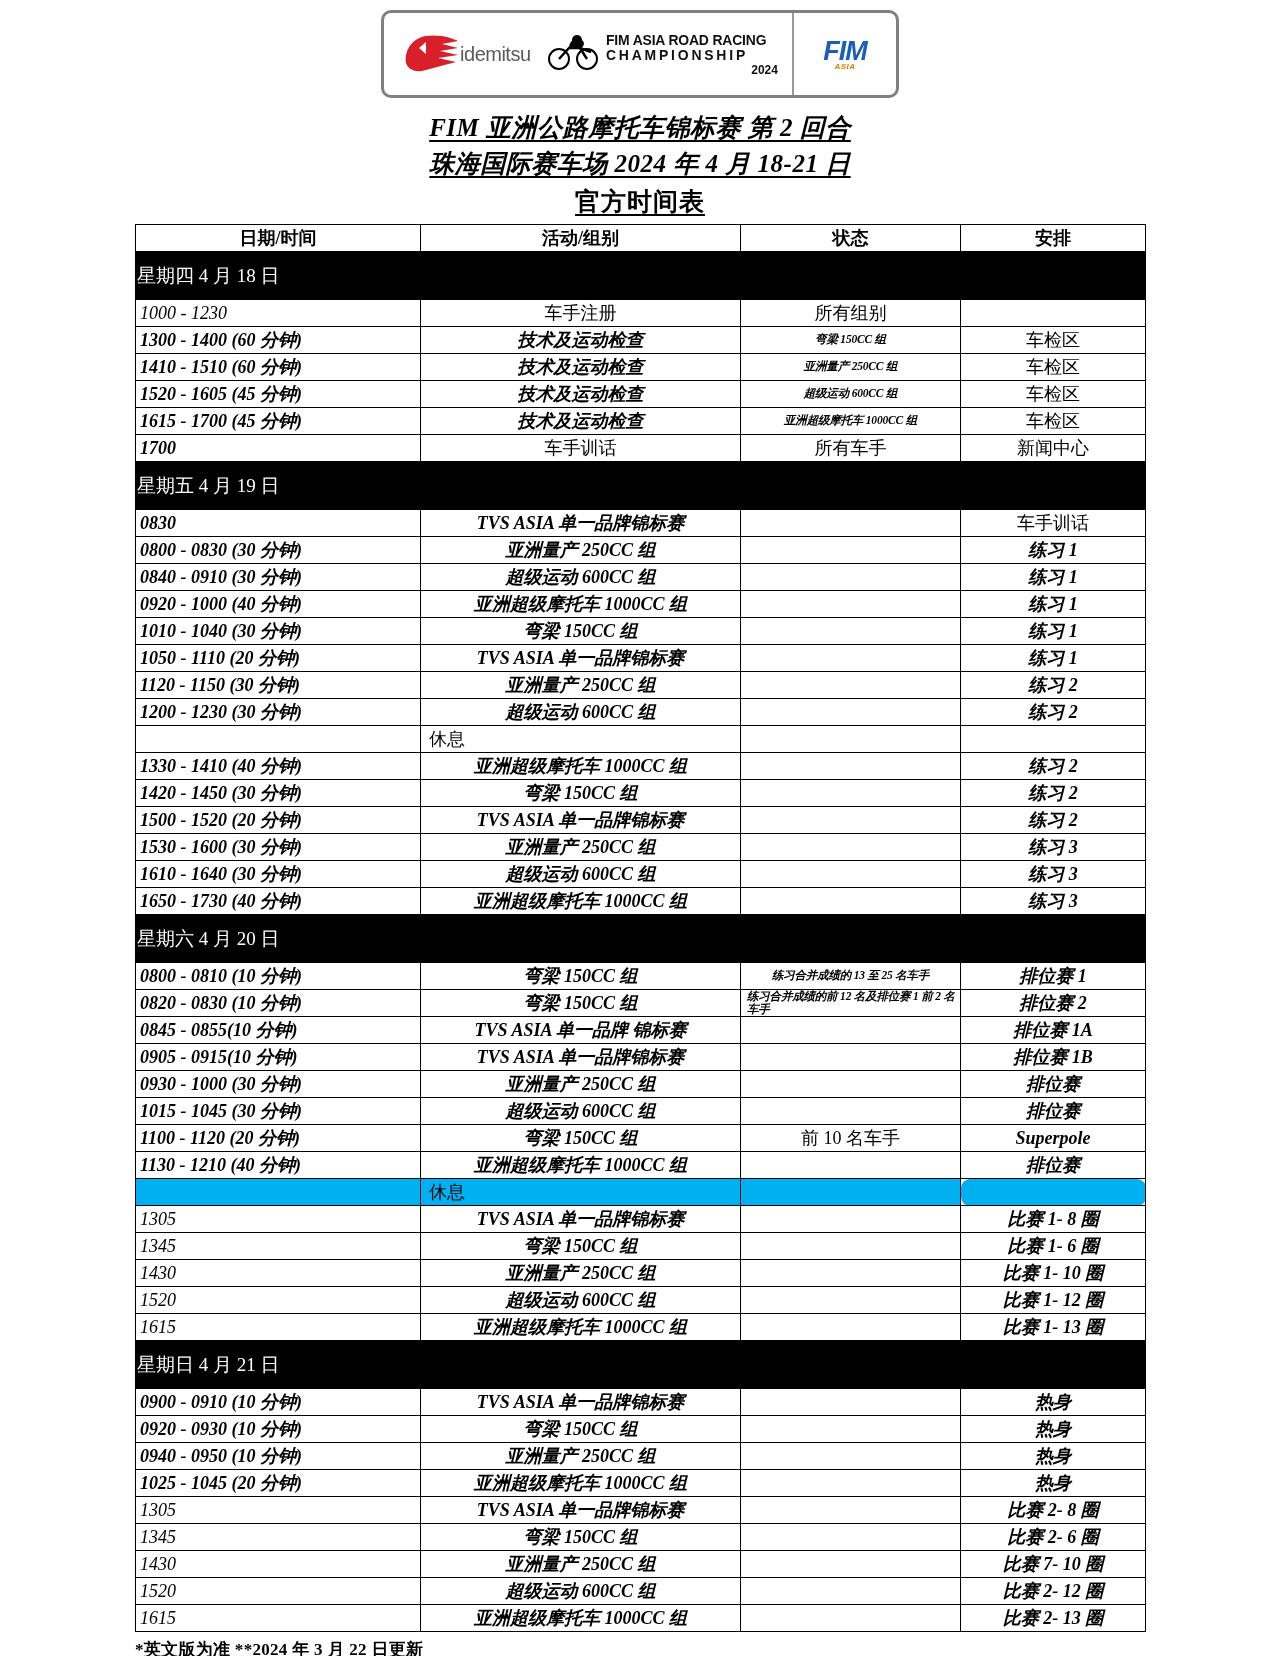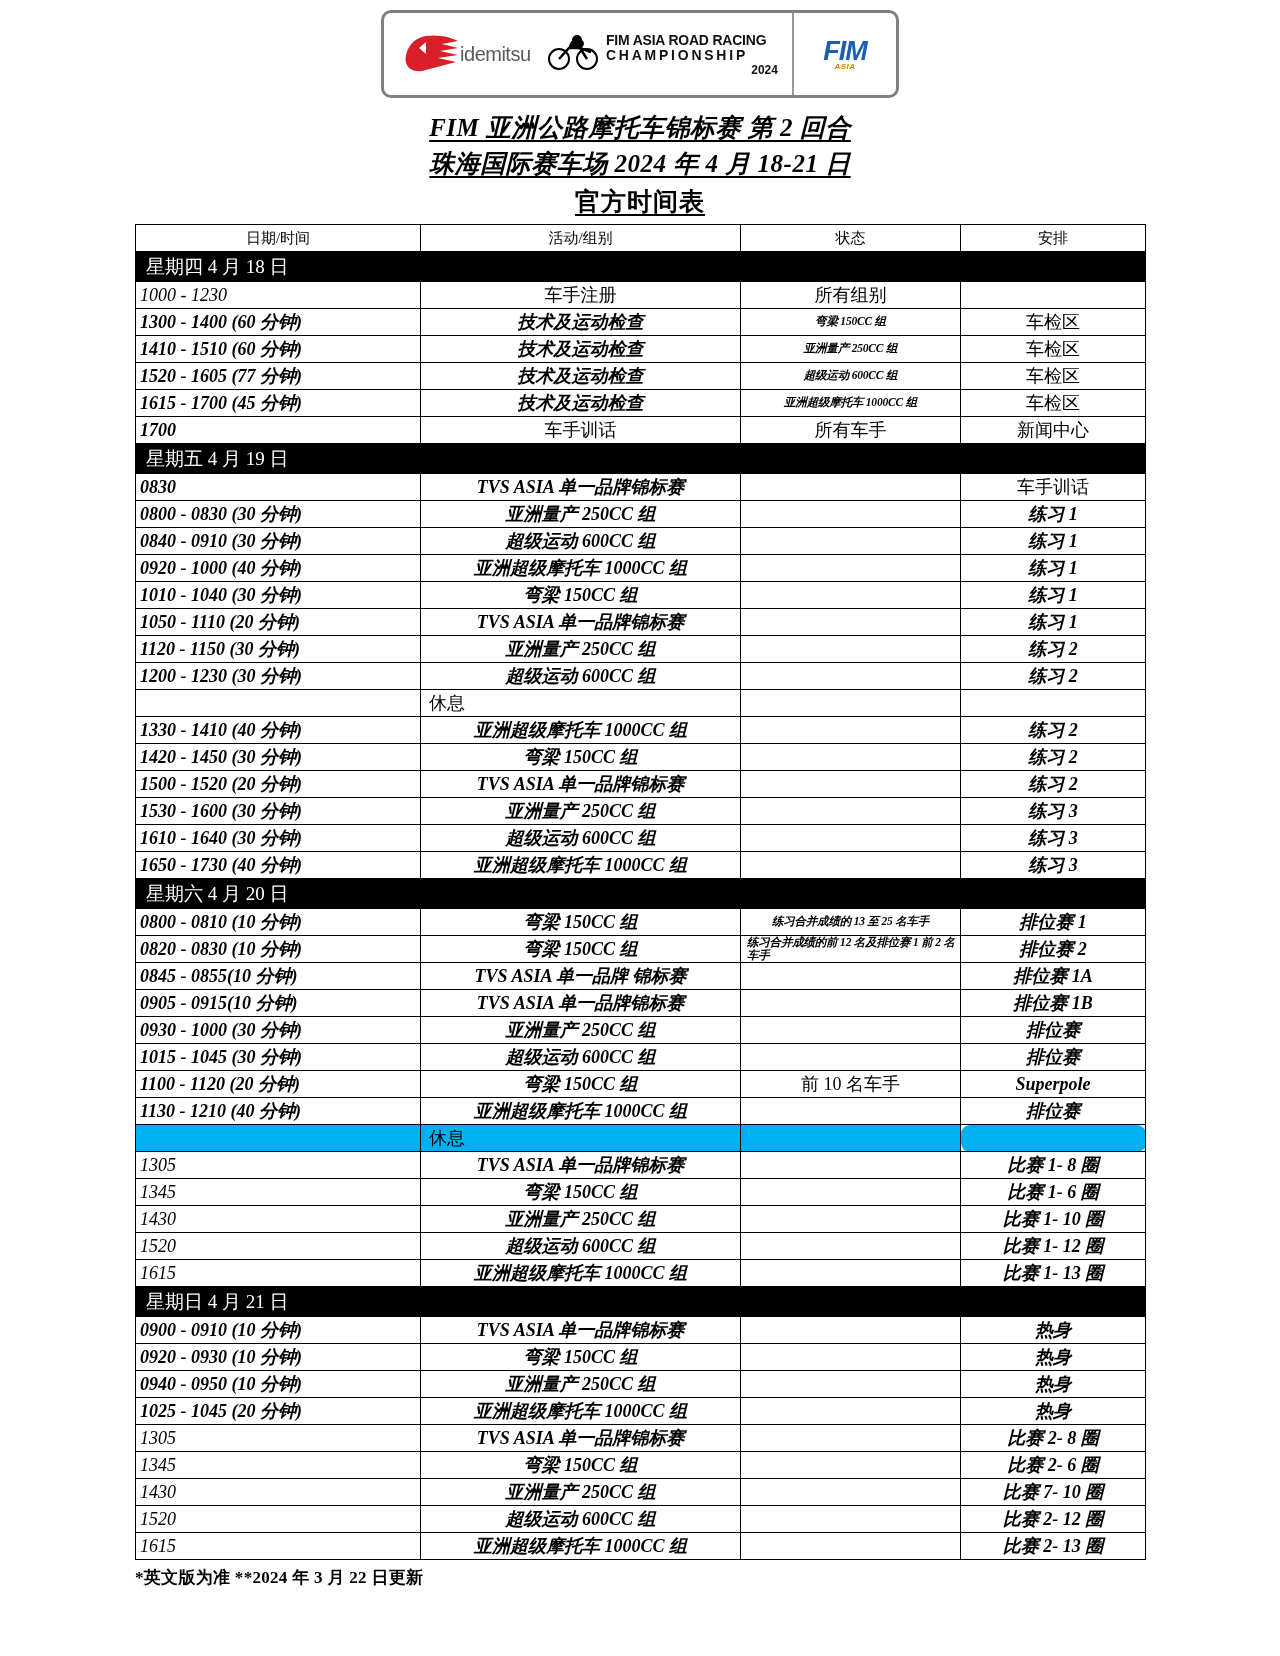--- a/index.html
+++ b/index.html
@@ -145,33 +145,33 @@
     box-sizing: border-box;
     overflow: hidden;
     white-space: nowrap;
   }
   col.c-time  { width: 285px; }
   col.c-event { width: 320px; }
   col.c-stat  { width: 220px; }
   col.c-sched { width: 185px; }
 
   thead th {
-    font-weight: normal;
-    font-size: 15px;
+    font-weight: bold;
+    font-size: 18px;
     text-align: center;
     height: 30px;
   }
 
   tr.day-row td {
     background: #000000;
     color: #ffffff;
     font-size: 19px;
     text-align: left;
-    padding-left: 10px;
-    height: 30px;
+    padding-left: 1px;
+    height: 48px;
     font-weight: normal;
   }
 
   td.time {
     font-style: italic;
     font-weight: bold;
     font-size: 18px;
     text-align: left;
     padding-left: 6px;
   }
@@ -314,21 +314,21 @@
           <td class="status tiny">弯梁 150CC 组</td>
           <td class="sched reg">车检区</td>
         </tr>
         <tr>
           <td class="time">1410  -  1510  (60 分钟)</td>
           <td class="event">技术及运动检查</td>
           <td class="status tiny">亚洲量产 250CC 组</td>
           <td class="sched reg">车检区</td>
         </tr>
         <tr>
-          <td class="time">1520  -  1605  (77 分钟)</td>
+          <td class="time">1520  -  1605  (45 分钟)</td>
           <td class="event">技术及运动检查</td>
           <td class="status tiny">超级运动 600CC 组</td>
           <td class="sched reg">车检区</td>
         </tr>
         <tr>
           <td class="time">1615  -  1700  (45 分钟)</td>
           <td class="event">技术及运动检查</td>
           <td class="status tiny">亚洲超级摩托车 1000CC 组</td>
           <td class="sched reg">车检区</td>
         </tr>

